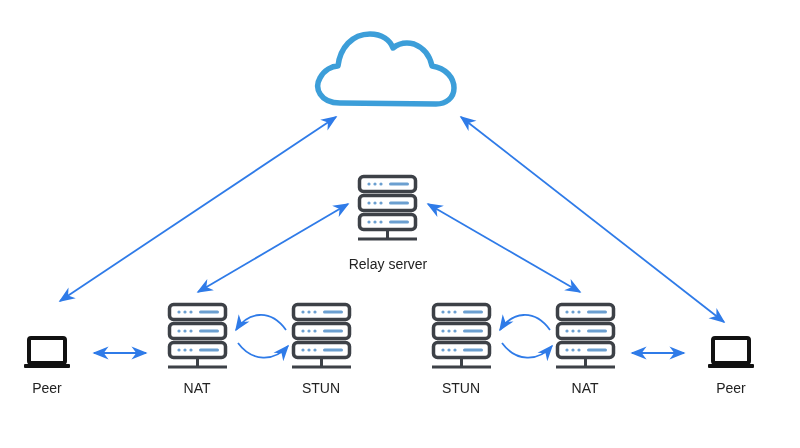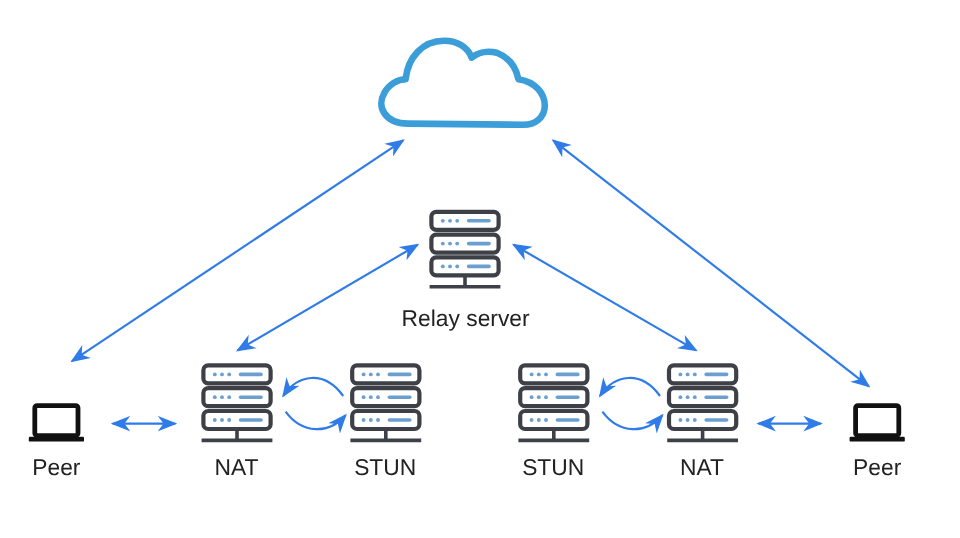--- a/index.html
+++ b/index.html
@@ -1,18 +1,18 @@
 <!DOCTYPE html>
 <html><head>
   <meta charset="utf-8">
   <style>
     html, body { margin: 0; padding: 0; background: #ffffff; }
     body { width: 800px; height: 448px; position: relative; overflow: hidden; font-family: "Liberation Sans", sans-serif; }
     svg.diagram { position: absolute; left: 0; top: 0; }
-    .label { position: absolute; font-size: 19px; color: #222; text-align: center; width: 120px; }
+    .label { position: absolute; font-size: 14px; color: #222; text-align: center; width: 120px; }
   </style>
 </head>
 <body>
 
 <svg class="diagram" width="800" height="448" viewBox="0 0 800 448">
   <defs>
     <marker id="ah" viewBox="0 0 10 10" refX="9" refY="5" markerWidth="9" markerHeight="9" orient="auto-start-reverse">
       <path d="M0,1 L10,5 L0,9 L3,5 Z" fill="#2f7be8"></path>
     </marker>
     <g id="srv">

